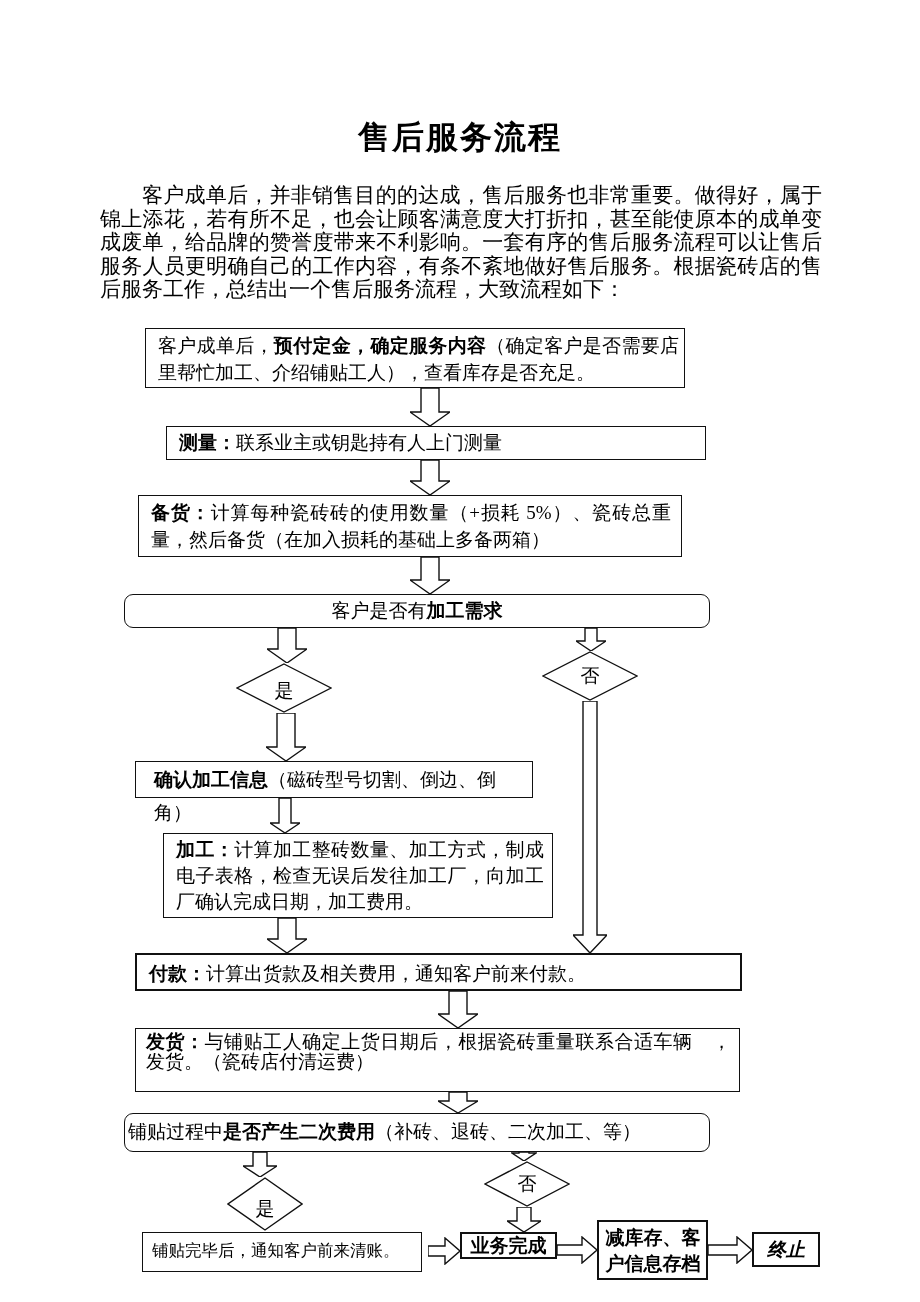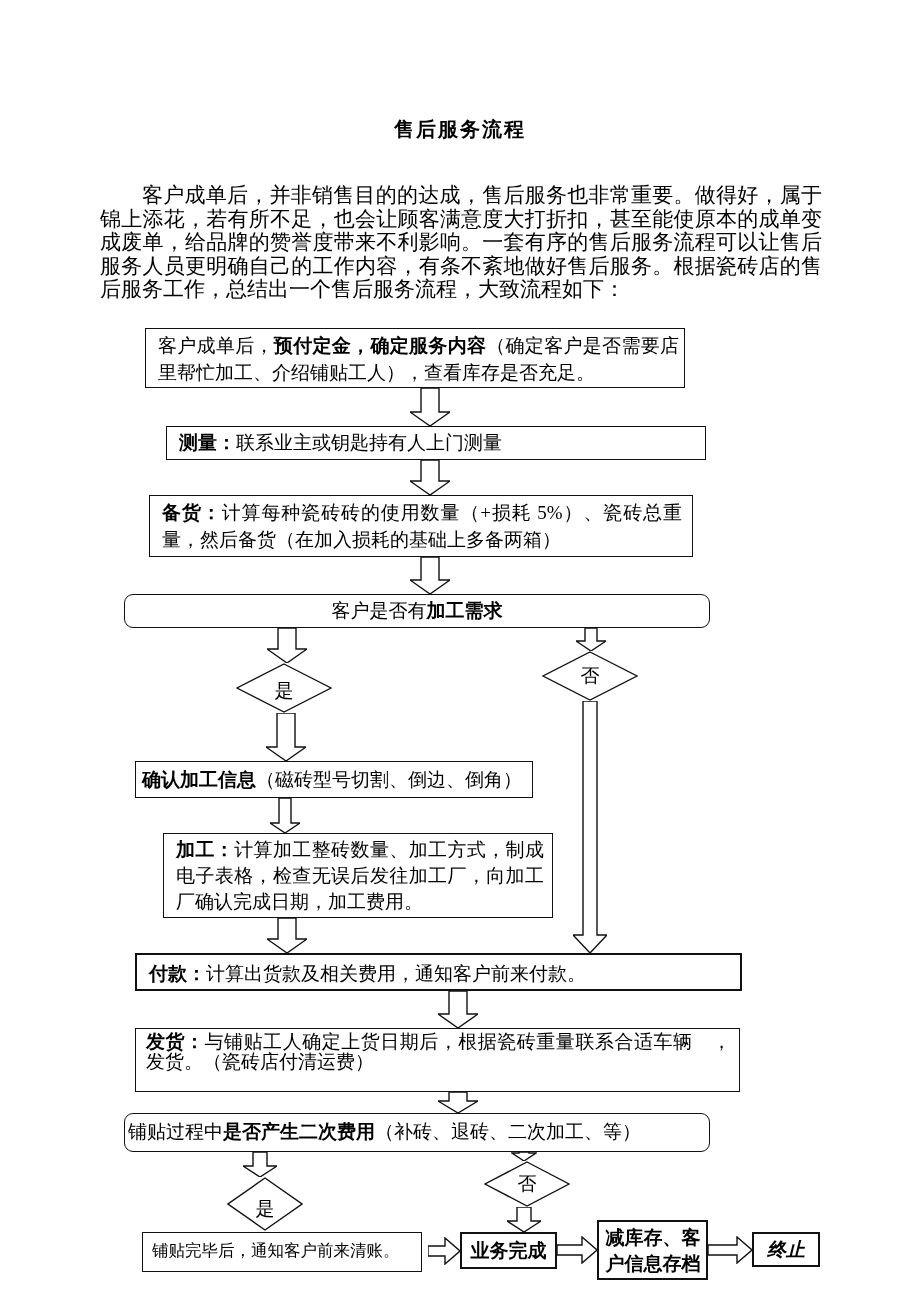--- a/index.html
+++ b/index.html
@@ -1,19 +1,19 @@
 <!DOCTYPE html>
 <html><head>
 <meta charset="utf-8">
 <style>
   html,body{margin:0;padding:0;background:#fff;}
   body{font-family:"Liberation Serif","DejaVu Serif",serif;color:#000;}
   .page{position:relative;width:920px;height:1302px;background:#fff;overflow:hidden;}
   .title{position:absolute;left:0;top:116px;width:920px;text-align:center;
-         font-size:20px;font-weight:700;letter-spacing:2px;}
+         font-size:32px;font-weight:700;letter-spacing:2px;}
   .intro{position:absolute;left:100px;top:184px;width:722px;font-size:21px;
          line-height:23.6px;text-align:justify;text-indent:2em;}
   .node{position:absolute;box-sizing:border-box;border:1.5px solid #111;background:#fff;font-size:19px;}
   .round{border-radius:9px;}
   .hb{font-weight:700;font-family:"Liberation Sans","DejaVu Sans",sans-serif;}
   .ctr{display:flex;align-items:center;justify-content:center;}
   svg{position:absolute;display:block;}
   svg polygon{fill:#fff;stroke:#111;stroke-width:1.4;}
   .dlabel{position:absolute;font-size:19px;}
 </style>
@@ -35,21 +35,21 @@
     </svg>
 
   <div class="node" style="left:166px;top:426px;width:540px;height:34px;padding:1px 5px 0 12px;line-height:30px;">
     <span class="hb">测量：</span><span>联系业主或钥匙持有人上门测量</span>
   </div>
 
   <svg style="left:410px;top:460px;" width="40" height="35">
     <polygon points="11,0 29,0 29,21 40,21 20,35 0,21 11,21"></polygon>
     </svg>
 
-  <div class="node" style="left:138px;top:495px;width:544px;height:62px;padding:3px 10px 0 12px;line-height:27px;text-align:justify;margin-left:11px;">
+  <div class="node" style="left:138px;top:495px;width:544px;height:62px;padding:3px 10px 0 12px;line-height:27px;text-align:justify;">
     <span class="hb">备货：</span><span>计算每种瓷砖砖的使用数量（+损耗 5%）、瓷砖总重量，然后备货（在加入损耗的基础上多备两箱）</span>
   </div>
 
   <svg style="left:410px;top:557px;" width="40" height="37">
     <polygon points="11,0 29,0 29,23 40,23 20,37 0,23 11,23"></polygon>
     </svg>
 
   <div class="node round" style="left:124px;top:594px;width:586px;height:34px;line-height:31px;text-align:center;">
     <span>客户是否有</span><span class="hb">加工需求</span>
   </div>
@@ -73,21 +73,21 @@
   <div class="dlabel ctr" style="left:542px;top:651px;width:96px;height:50px;">否</div>
 
   <svg style="left:573px;top:701px;" width="34" height="252">
     <polygon points="10,0 24,0 24,234 34,234 17,252 0,234 10,234"></polygon>
     </svg>
 
   <svg style="left:266px;top:713px;" width="40" height="48">
     <polygon points="11,0 29,0 29,34 40,34 20,48 0,34 11,34"></polygon>
     </svg>
 
-  <div class="node" style="left:135px;top:761px;width:398px;height:37px;padding:1px 0 0 6px;line-height:33px;">
+  <div class="node" style="left:135px;top:761px;width:398px;height:37px;padding:1px 0 0 18px;line-height:33px;">
     <span class="hb">确认加工信息</span><span>（磁砖型号切割、倒边、倒角）</span>
   </div>
 
   <svg style="left:270px;top:798px;" width="30" height="35">
     <polygon points="9,0 21,0 21,25 30,25 15,35 0,25 9,25"></polygon>
     </svg>
 
   <div class="node" style="left:135px;top:833px;width:390px;height:85px;padding:3px 8px 0 12px;line-height:26px;text-align:justify;margin-left:28px;">
     <span class="hb">加工：</span><span>计算加工整砖数量、加工方式，制成电子表格，检查无误后发往加工厂，向加工厂确认完成日期，加工费用。</span>
   </div>
@@ -139,21 +139,21 @@
     </svg>
 
   <div class="node" style="left:142px;top:1232px;width:280px;height:40px;padding-left:9px;line-height:36px;font-size:16.5px;">
     <span>铺贴完毕后，通知客户前来清账。</span>
   </div>
 
   <svg style="left:428px;top:1237px;" width="32" height="28">
     <polygon points="0,9 17,9 17,1 32,14 17,27 17,19 0,19"></polygon>
     </svg>
 
-  <div class="node ctr" style="left:460px;top:1232px;width:97px;height:37px;border-width:2px;">
+  <div class="node ctr" style="left:460px;top:1232px;width:97px;height:27px;border-width:2px;">
     <span class="hb">业务完成</span>
   </div>
 
   <svg style="left:557px;top:1236px;" width="40" height="28">
     <polygon points="0,9 25,9 25,1 40,14 25,27 25,19 0,19"></polygon>
     </svg>
 
   <div class="node" style="left:597px;top:1220px;width:111px;height:60px;border-width:2px;padding:3px 1px 0 2px;line-height:26px;text-align:center;">
     <span class="hb">减库存、客户信息存档</span>
   </div>

